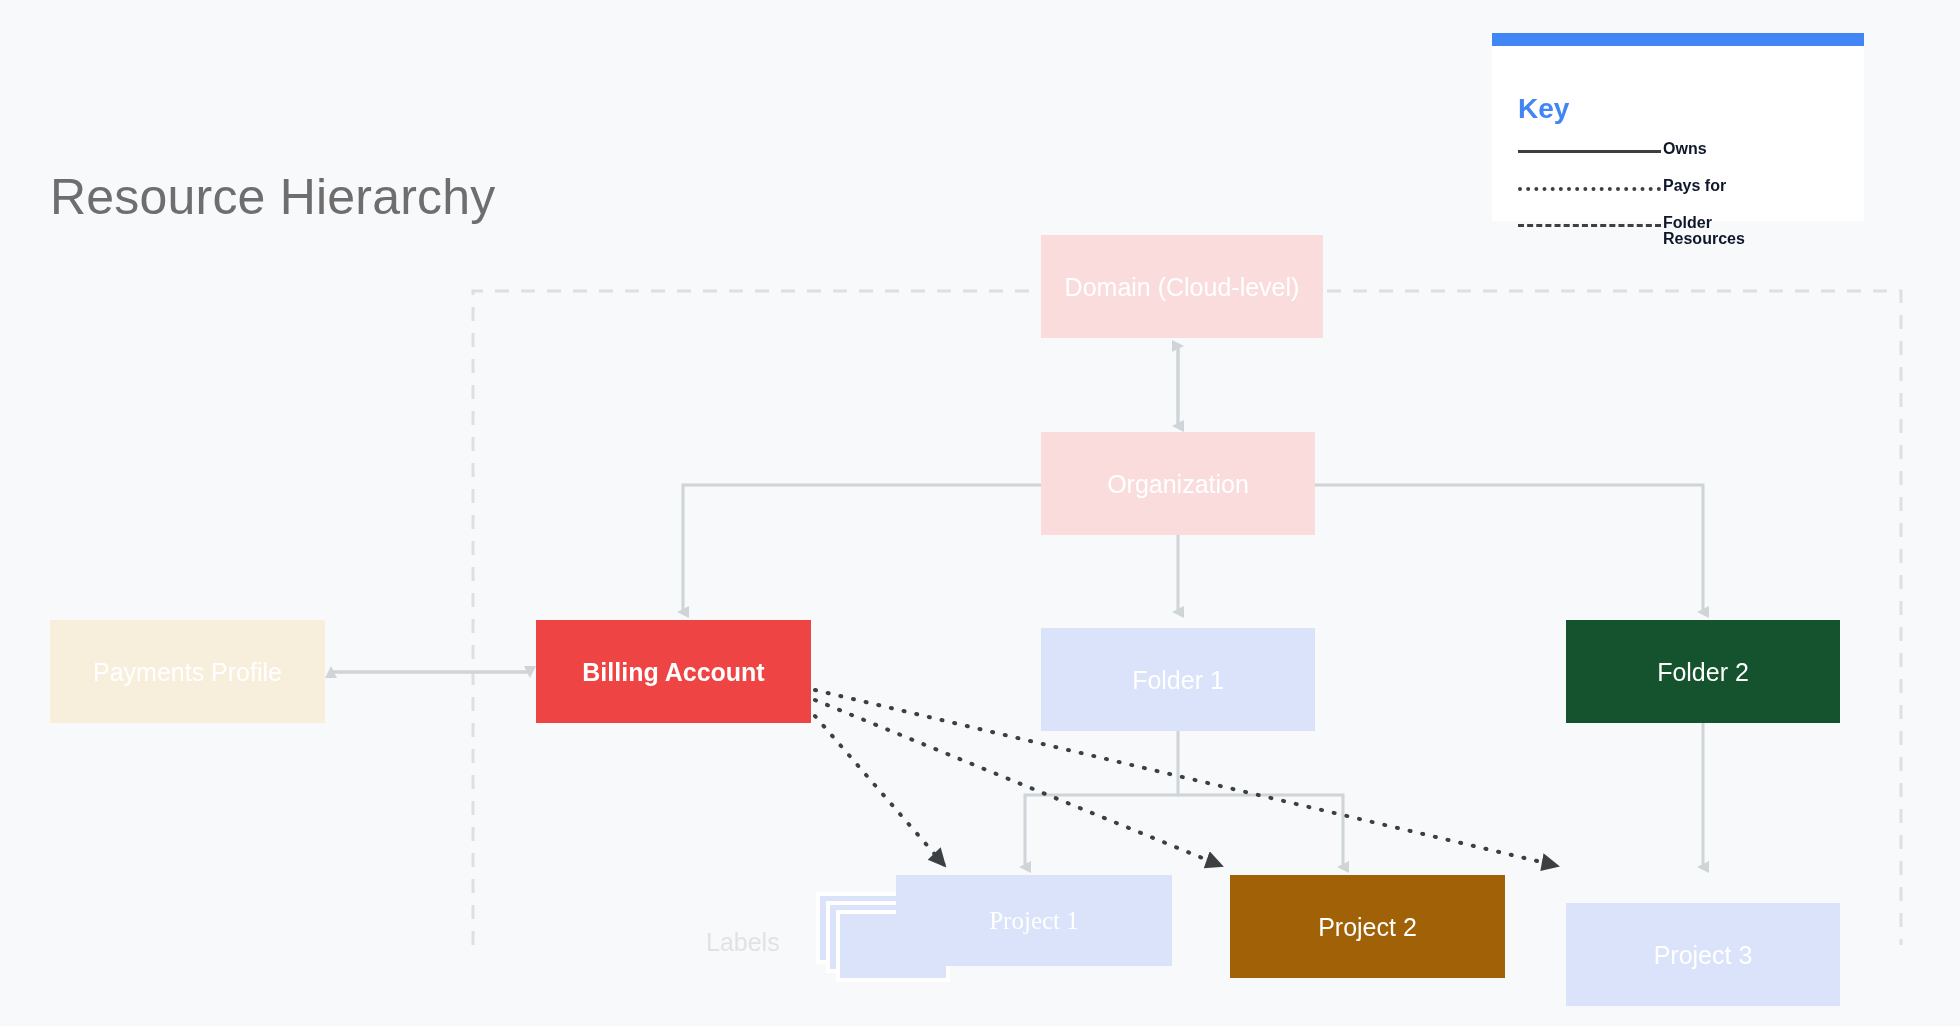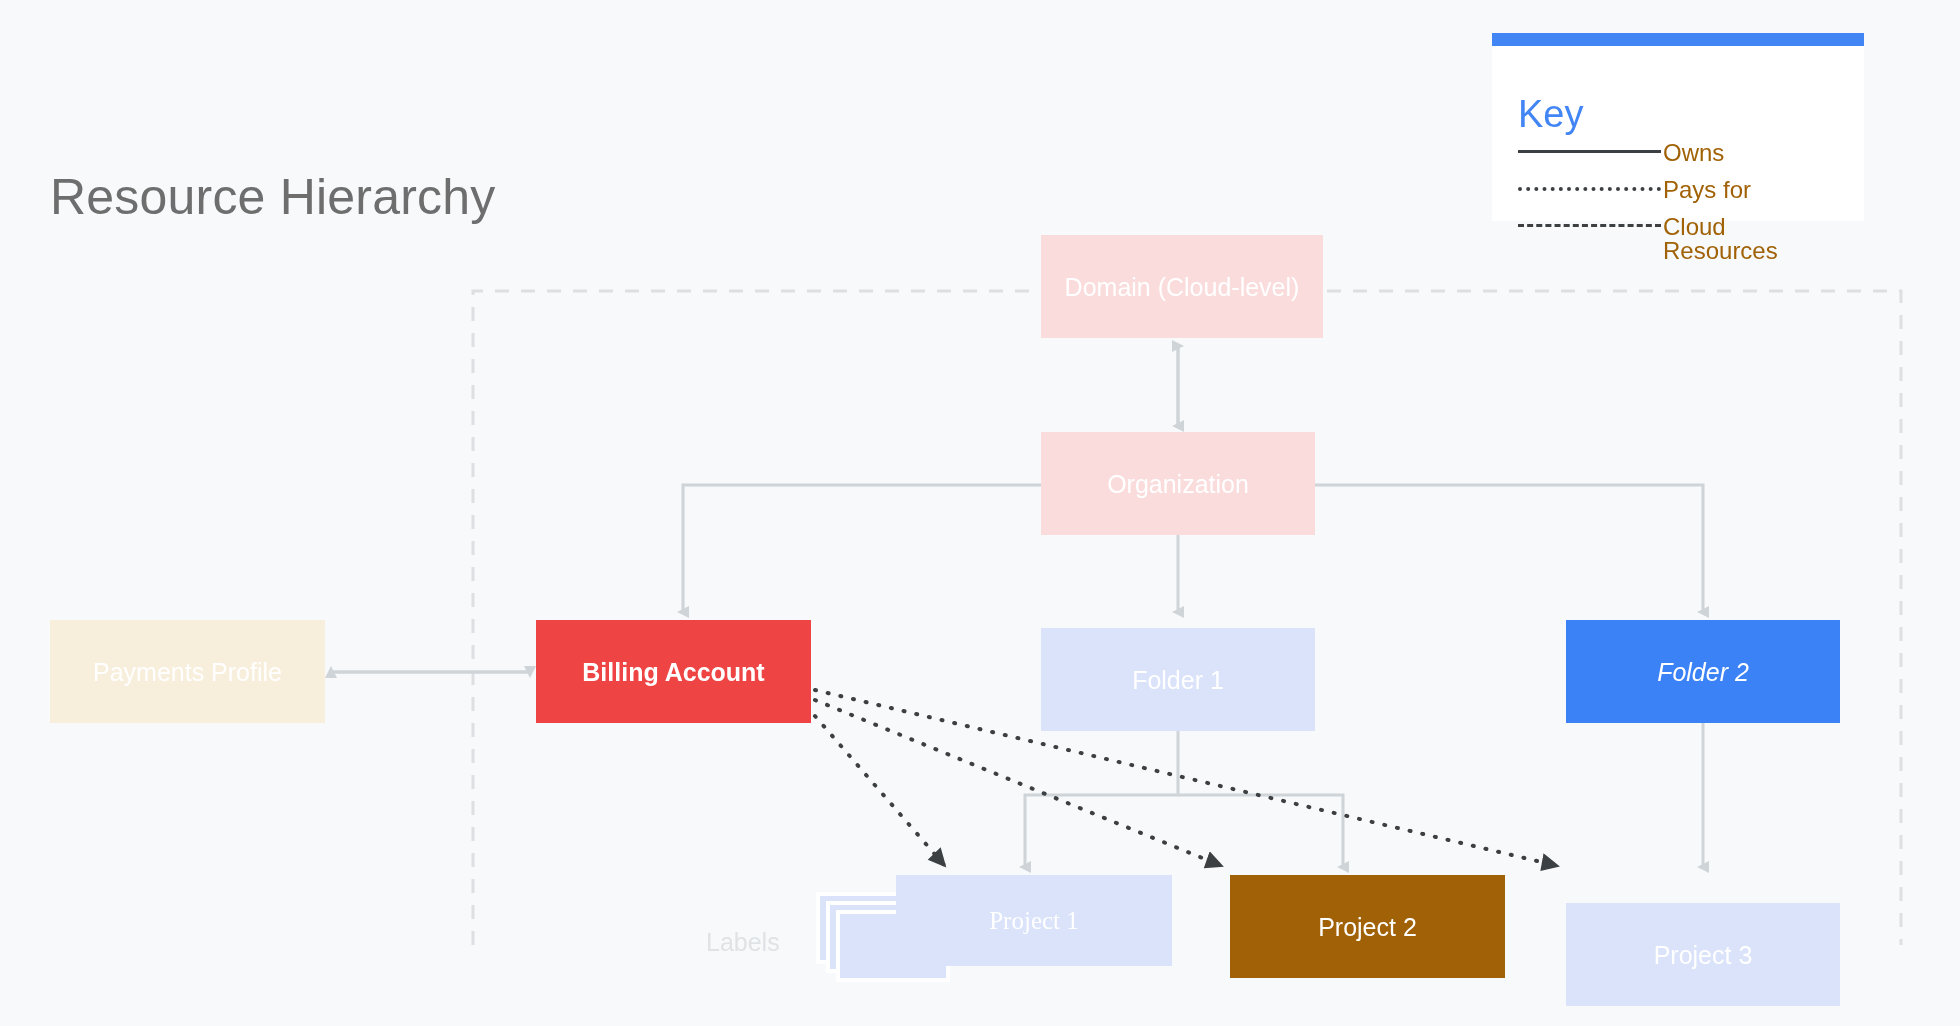--- a/index.html
+++ b/index.html
@@ -81,22 +81,22 @@
   }
   .legend-body {
     position: relative;
     height: 175px;
     padding: 0;
   }
   .legend-title {
     position: absolute;
     left: 26px;
     top: 49px;
-    font-size: 38px;
-    font-weight: 400;
+    font-size: 28px;
+    font-weight: 700;
     line-height: 1;
   }
   .legend-rows {
     position: absolute;
     left: 26px;
     top: 89px;
     width: 330px;
   }
   .legend-row {
     display: flex;
@@ -113,23 +113,23 @@
     position: absolute;
     left: 0;
     top: 15px;
     width: 143px;
     height: 0;
   }
   .solid-line { border-top: 3px solid #3c4043; }
   .dotted-line { border-top: 4px dotted #3c4043; }
   .dashed-line { border-top: 3px dashed #3c4043; }
   .legend-label {
-    font-size: 24px;
-    font-weight: 400;
-    color: #a16207;
+    font-size: 16px;
+    font-weight: 700;
+    color: #0f172a;
     line-height: 1.0;
     padding-top: 6px;
     white-space: pre-line;
   }
 </style>
 </head>
 <body>
 
 <div id="stage">
 
@@ -200,21 +200,21 @@
   </div>
 
   <div class="node" style="left:536px; top:620px; width:275px; height:103px; background:#ef4444;">
     <span class="node-label bold">Billing Account</span>
   </div>
 
   <div class="node" style="left:1041px; top:620px; width:274px; height:103px; background:#dae3f9;margin-top:8px;">
     <span class="node-label">Folder 1</span>
   </div>
 
-  <div class="node" style="left:1566px; top:620px; width:274px; height:103px; background:#3b82f6;font-style:italic;">
+  <div class="node" style="left:1566px; top:620px; width:274px; height:103px; background:#14532d;">
     <span class="node-label">Folder 2</span>
   </div>
 
   <div class="node" style="left:896px; top:875px; width:276px; height:91px; background:#dae3f9;font-family:Liberation Serif, serif;">
     <span class="node-label">Project 1</span>
   </div>
 
   <div class="node" style="left:1230px; top:875px; width:275px; height:103px; background:#a16207;">
     <span class="node-label">Project 2</span>
   </div>
@@ -240,21 +240,21 @@
           <div class="legend-swatch">
             <div class="lineart dotted-line"></div>
           </div>
           <div class="legend-label">Pays for</div>
         </div>
 
         <div class="legend-row">
           <div class="legend-swatch">
             <div class="lineart dashed-line"></div>
           </div>
-          <div class="legend-label">Cloud
+          <div class="legend-label">Folder
 Resources</div>
         </div>
 
       </div>
     </div>
   </div>
 
 </div>
 
 </body></html>

